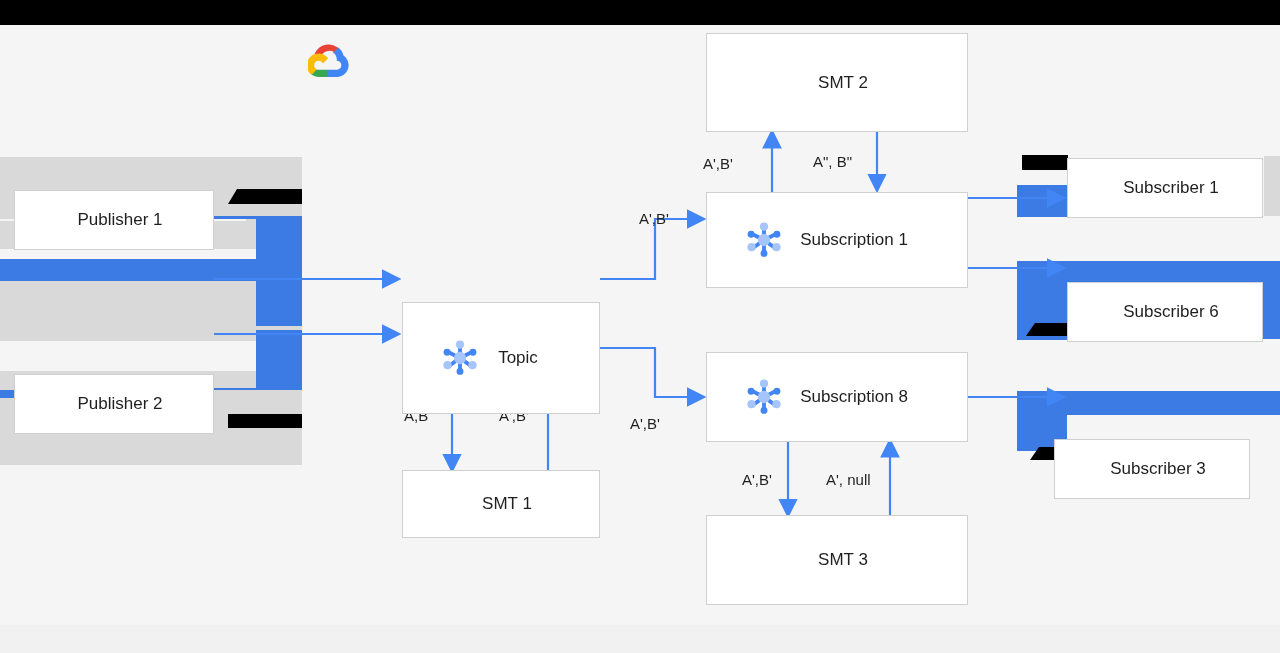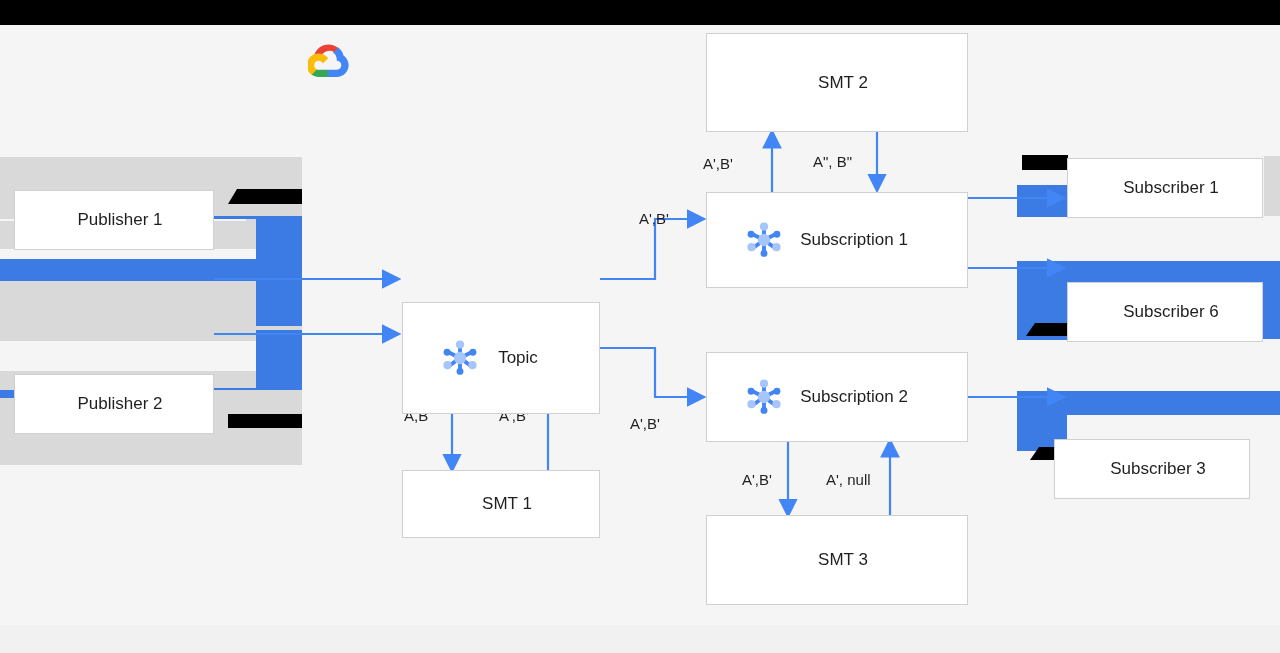--- a/index.html
+++ b/index.html
@@ -298,21 +298,21 @@
           <circle cx="11" cy="31.5" r="4.3"></circle>
           <circle cx="37" cy="31.5" r="4.3"></circle>
         </g>
         <g fill="#4285f4">
           <circle cx="10.5" cy="18" r="3.6"></circle>
           <circle cx="37.5" cy="18" r="3.6"></circle>
           <circle cx="24" cy="38" r="3.6"></circle>
         </g>
       </svg>
     </span>
-    <span class="pslabel" style="margin-right:46px;">Subscription 2</span>
+    <span class="pslabel" style="margin-right:46px;">Subscription 8</span>
   </div>
 
   <div class="node" style="left:1067px; top:158px; width:196px; height:60px;">
     <span class="pslabel">Subscriber 1</span>
   </div>
 
   <div class="node" style="left:1067px; top:282px; width:196px; height:60px;">
     <span class="pslabel">Subscriber 6</span>
   </div>
 

